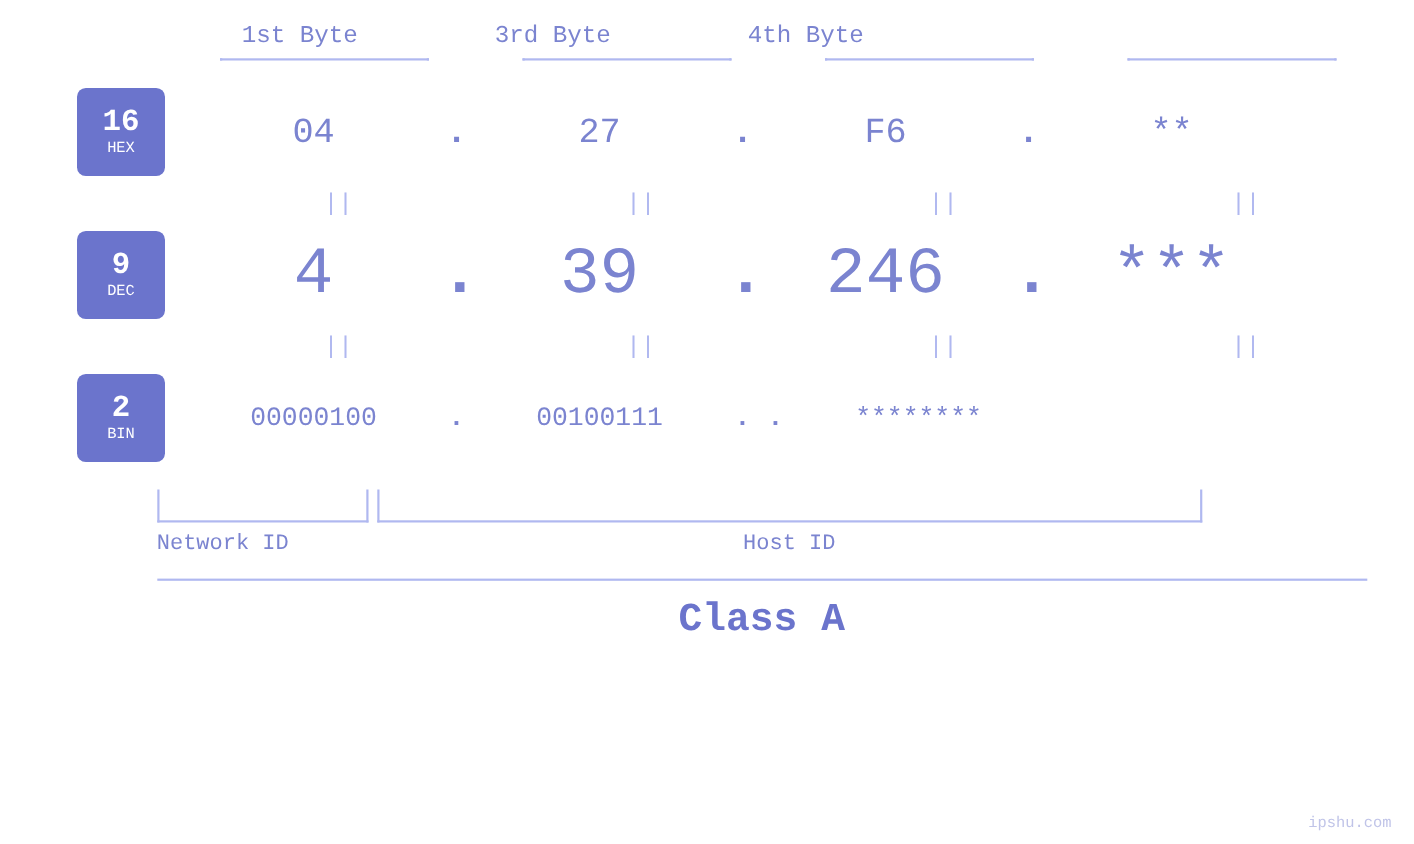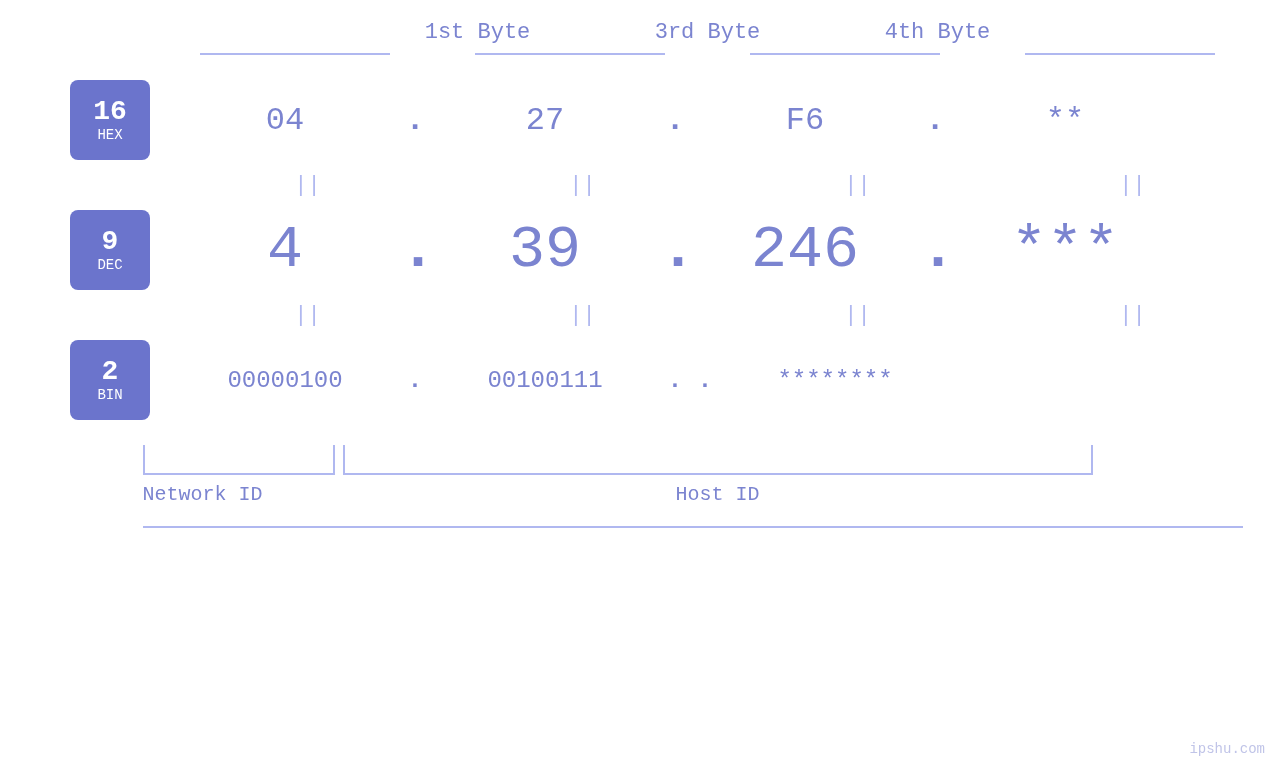--- a/index.html
+++ b/index.html
@@ -22,21 +22,21 @@
       align-items: center;
       justify-content: flex-start;
       padding-top: 20px;
     }
 
     
     .byte-headers {
       display: flex;
       width: 1100px;
       margin-left: 130px;
-      justify-content: center;
+      justify-content: flex-start;
       margin-bottom: 8px;
     }
 
     .byte-header {
       width: 230px;
       text-align: center;
       color: #7b84d0;
       font-size: 22px;
       font-family: 'Courier New', Courier, monospace;
     }
@@ -363,17 +363,18 @@
       <div class="host-bracket"></div>
     </div>
     <div class="bracket-labels">
       <div class="network-label">Network ID</div>
       <div class="host-label">Host ID</div>
     </div>
   </div>
 
   <div class="class-section">
     <div class="class-line"></div>
+    <div class="class-value">Class A</div>
   </div>
 
   <div class="watermark">ipshu.com</div>
 
 </div>
 
 </body></html>

